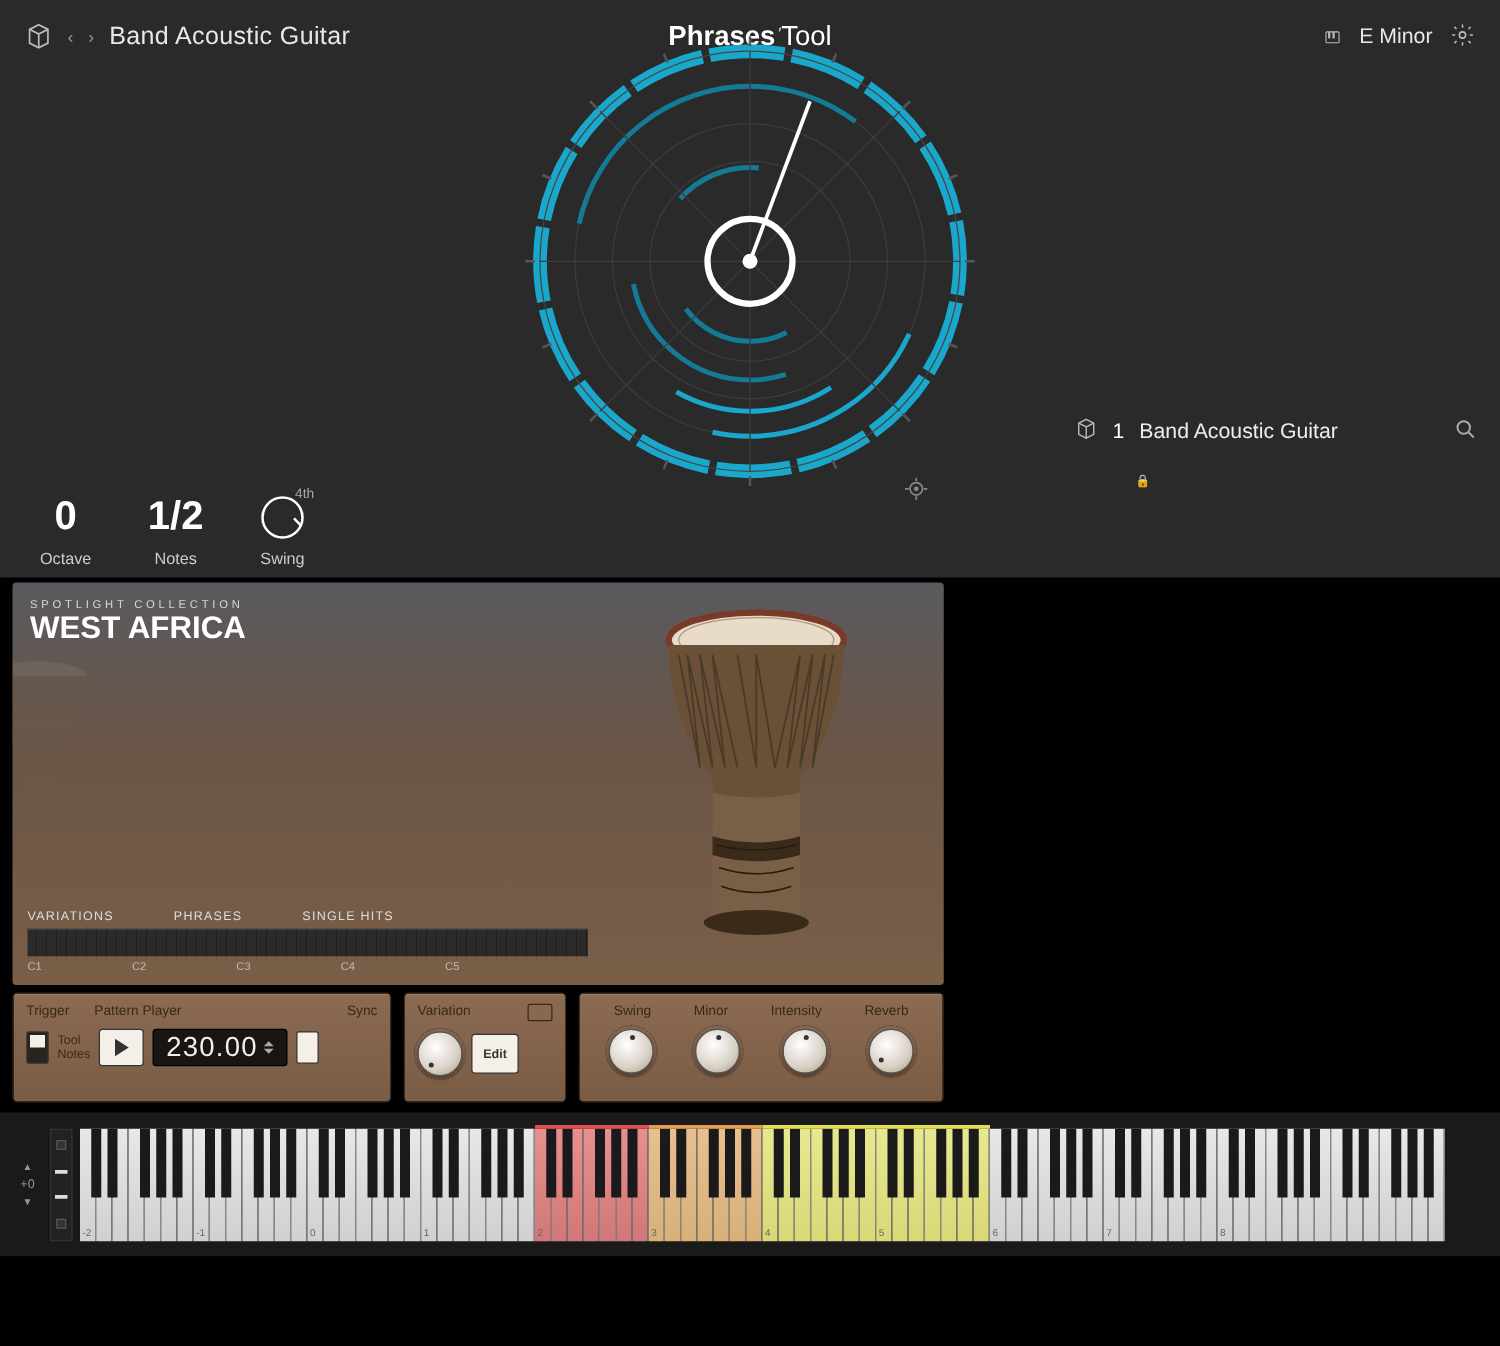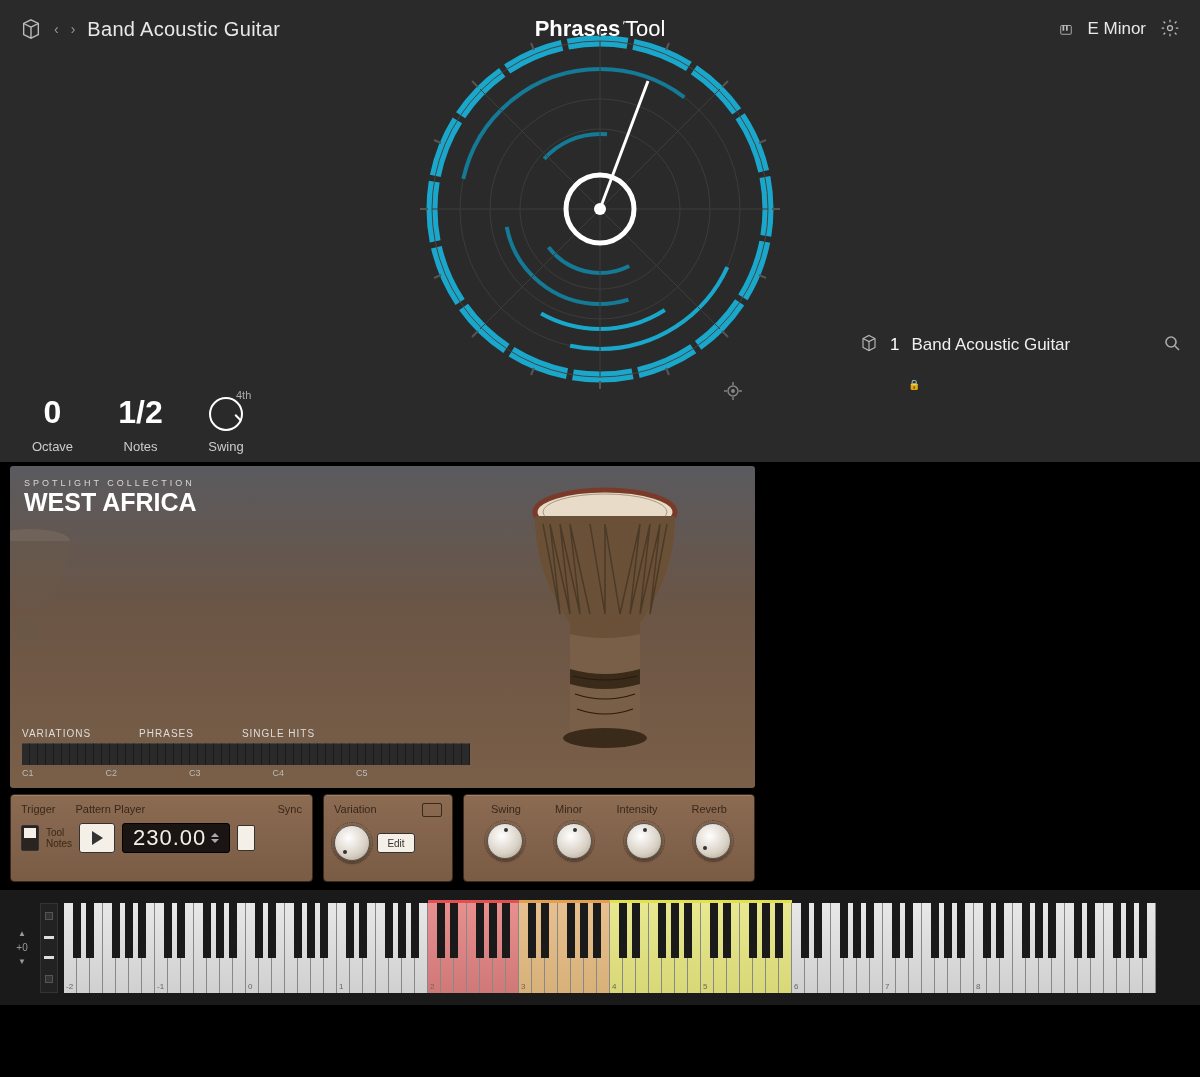--- a/index.html
+++ b/index.html
@@ -101,21 +101,21 @@
 .play-btn{width:36px;height:30px;background:#f4f0e8;border:1px solid #333;border-radius:3px;display:flex;align-items:center;justify-content:center;}
 .play-btn .tri{width:0;height:0;border-style:solid;border-width:7px 0 7px 11px;border-color:transparent transparent transparent #333;}
 .bpm-disp{width:108px;height:30px;background:#1a1512;border:1px solid #000;border-radius:3px;display:flex;align-items:center;justify-content:center;gap:5px;color:#f4f0e8;font-size:22px;font-family:"Courier New",monospace;letter-spacing:1px;}
 .spinner{display:flex;flex-direction:column;gap:2px;}
 .spinner div{width:0;height:0;border:4px solid transparent;}
 .spinner .up{border-bottom-color:#aaa;}
 .spinner .dn{border-top-color:#aaa;}
 .mini-knob{width:36px;height:36px;background:radial-gradient(circle at 40% 35%,#fff,#d8d0c4 60%,#a89880);border-radius:50%;border:1px solid #555;position:relative;box-shadow:0 2px 3px rgba(0,0,0,0.4);}
 .mini-knob::after{content:"";position:absolute;inset:-4px;border-radius:50%;border:1px dotted rgba(0,0,0,0.35);}
 .mini-knob .dot{position:absolute;width:4px;height:4px;background:#333;border-radius:50%;}
-.edit-btn{width:38px;height:20px;background:#f4f0e8;border:1px solid #333;border-radius:3px;font-size:10px;color:#333;display:flex;align-items:center;justify-content:center;}
+.edit-btn{width:38px;height:32px;background:#f4f0e8;border:1px solid #333;border-radius:3px;font-size:10px;color:#333;display:flex;align-items:center;justify-content:center;font-weight:bold;}
 .grid-icon{width:20px;height:14px;border:1px solid #3a2818;border-radius:2px;position:relative;}
 
 
 .kbd-panel{height:115px;background:#1a1a1a;display:flex;align-items:center;padding:8px 0 8px 4px;margin-top:8px;}
 .kbd-side{width:36px;display:flex;flex-direction:column;align-items:center;gap:4px;color:#999;font-size:10px;}
 .arrow-tiny{font-size:8px;}
 .kbd-strip{width:18px;height:90px;background:#222;border:1px solid #333;margin-right:6px;display:flex;flex-direction:column;justify-content:space-around;align-items:center;}
 .kbd-strip .bar{width:10px;height:3px;background:#ddd;}
 .piano{flex:1;height:90px;position:relative;}
 .piano-inner{position:absolute;inset:0;display:flex;}

